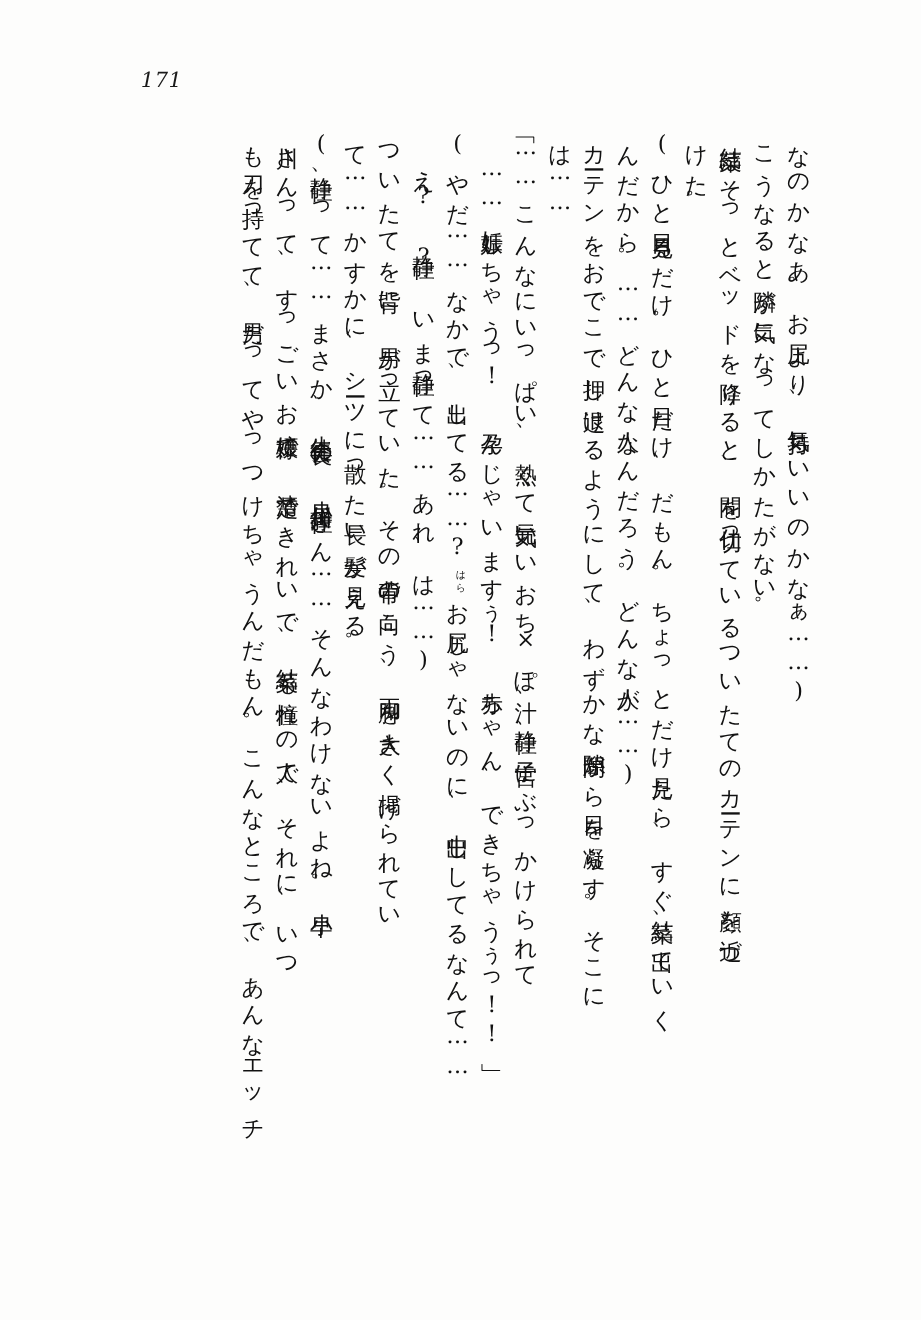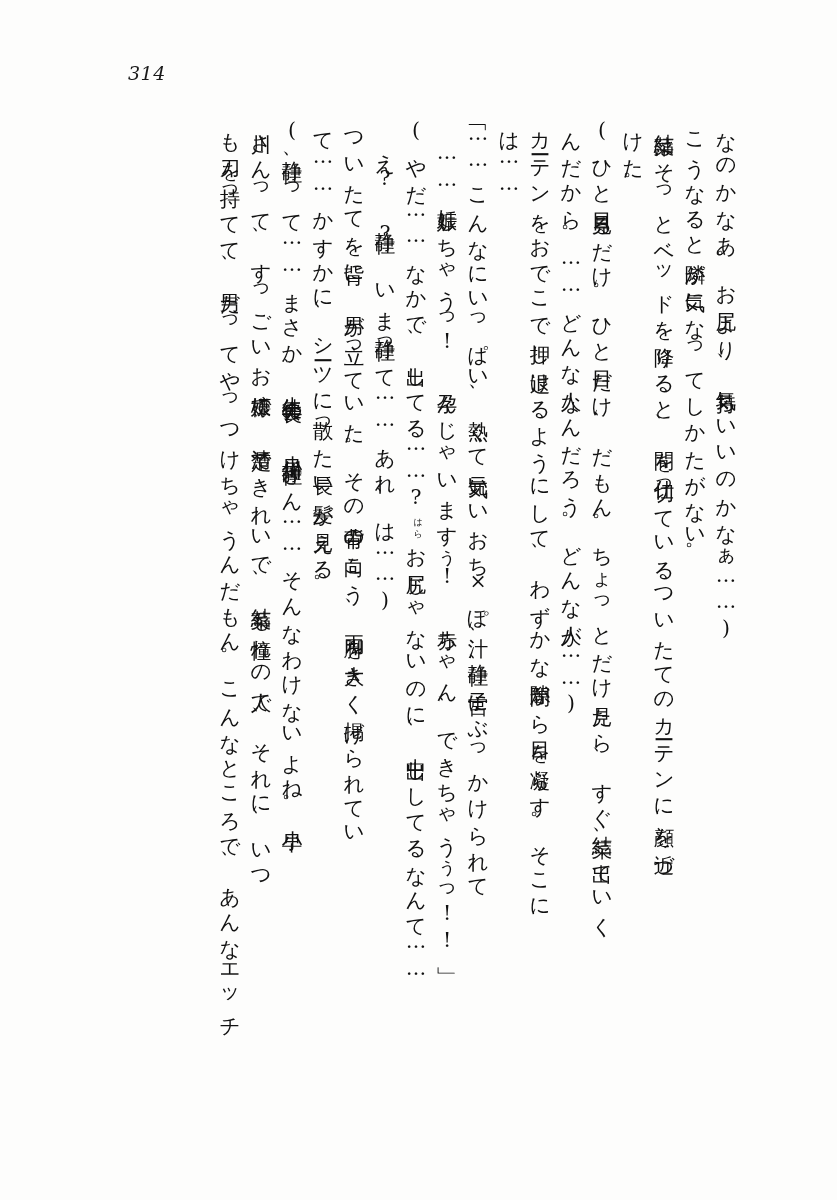--- a/index.html
+++ b/index.html
@@ -73,21 +73,21 @@
   #ruby-hara {
     top: 512px;
     left: 413px;
   }
 </style>
 </head>
 <body>
 
 <div class="page">
 
-  <div class="page-number">314</div>
+  <div class="page-number">171</div>
 
   <div class="text-block">
     <div class="vline">なのかなあ。お尻より、気持ちいいのかなぁ……)</div>
     <div class="vline">こうなると隣が気になってしかたがない。</div>
     <div class="vline">結菜はそっとベッドを降りると、間を仕切っているついたてのカーテンに顔を近づ</div>
     <div class="vline">けた。</div>
     <div class="vline">(ひと目見るだけ。ひと目だけ、だもん。ちょっとだけ見たら、すぐ結菜、出ていく</div>
     <div class="vline">んだから。……どんな人なんだろう。どんな人が……)</div>
     <div class="vline">カーテンをおでこで押し退けるようにして、わずかな隙間から目を凝らす。そこに</div>
     <div class="vline">は……</div>

